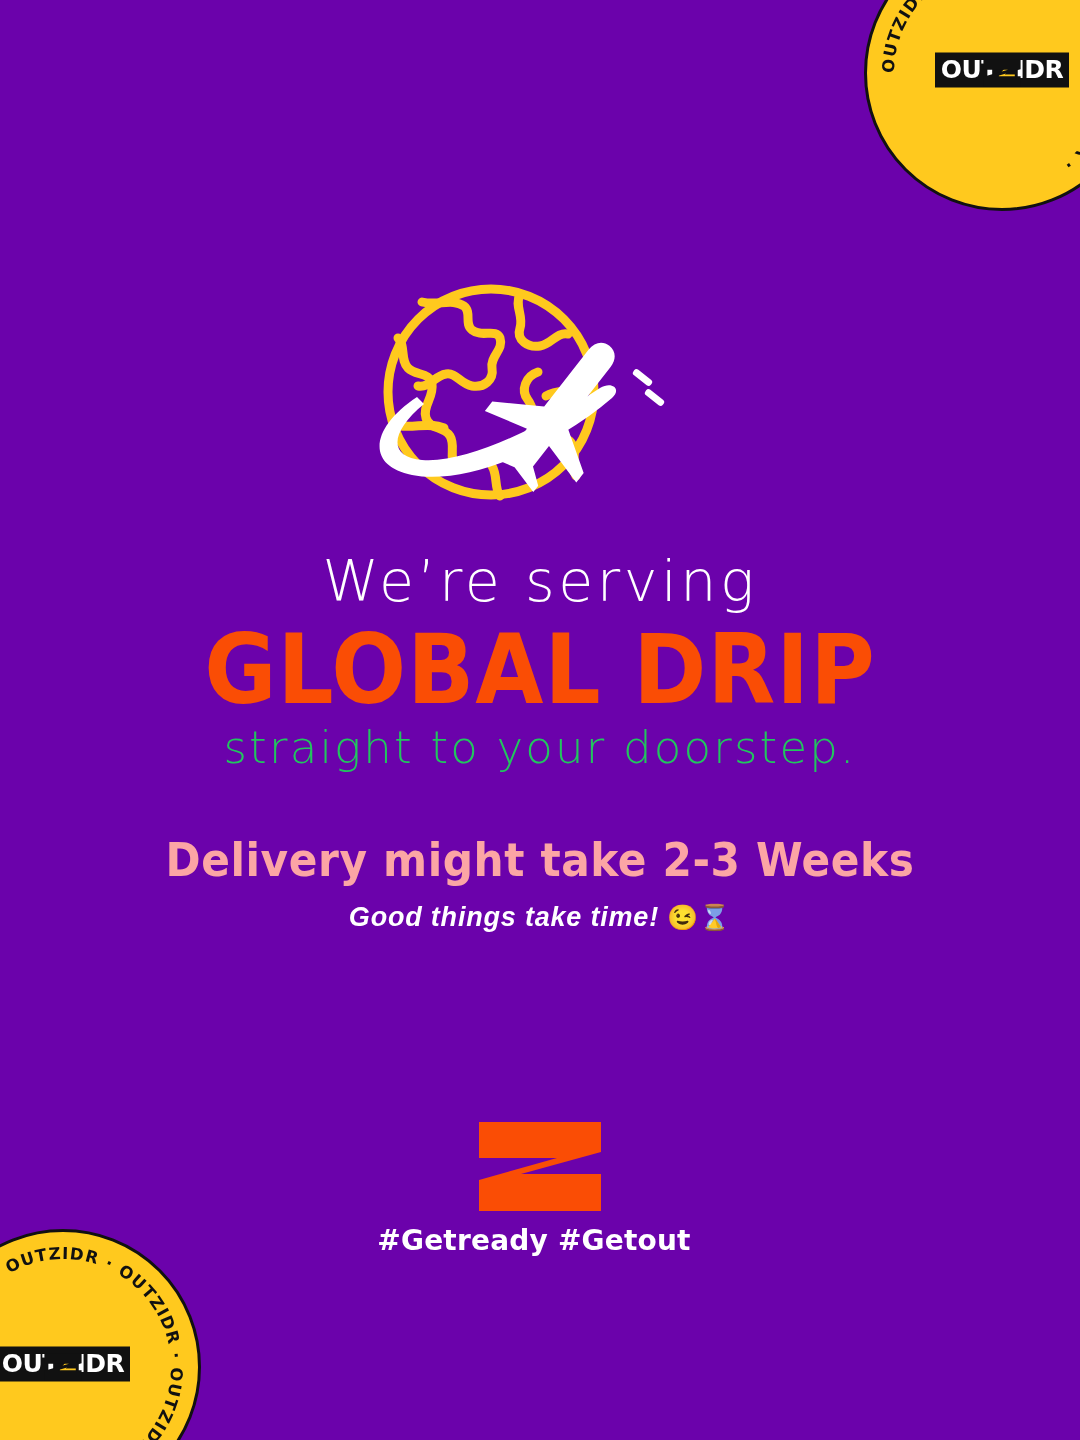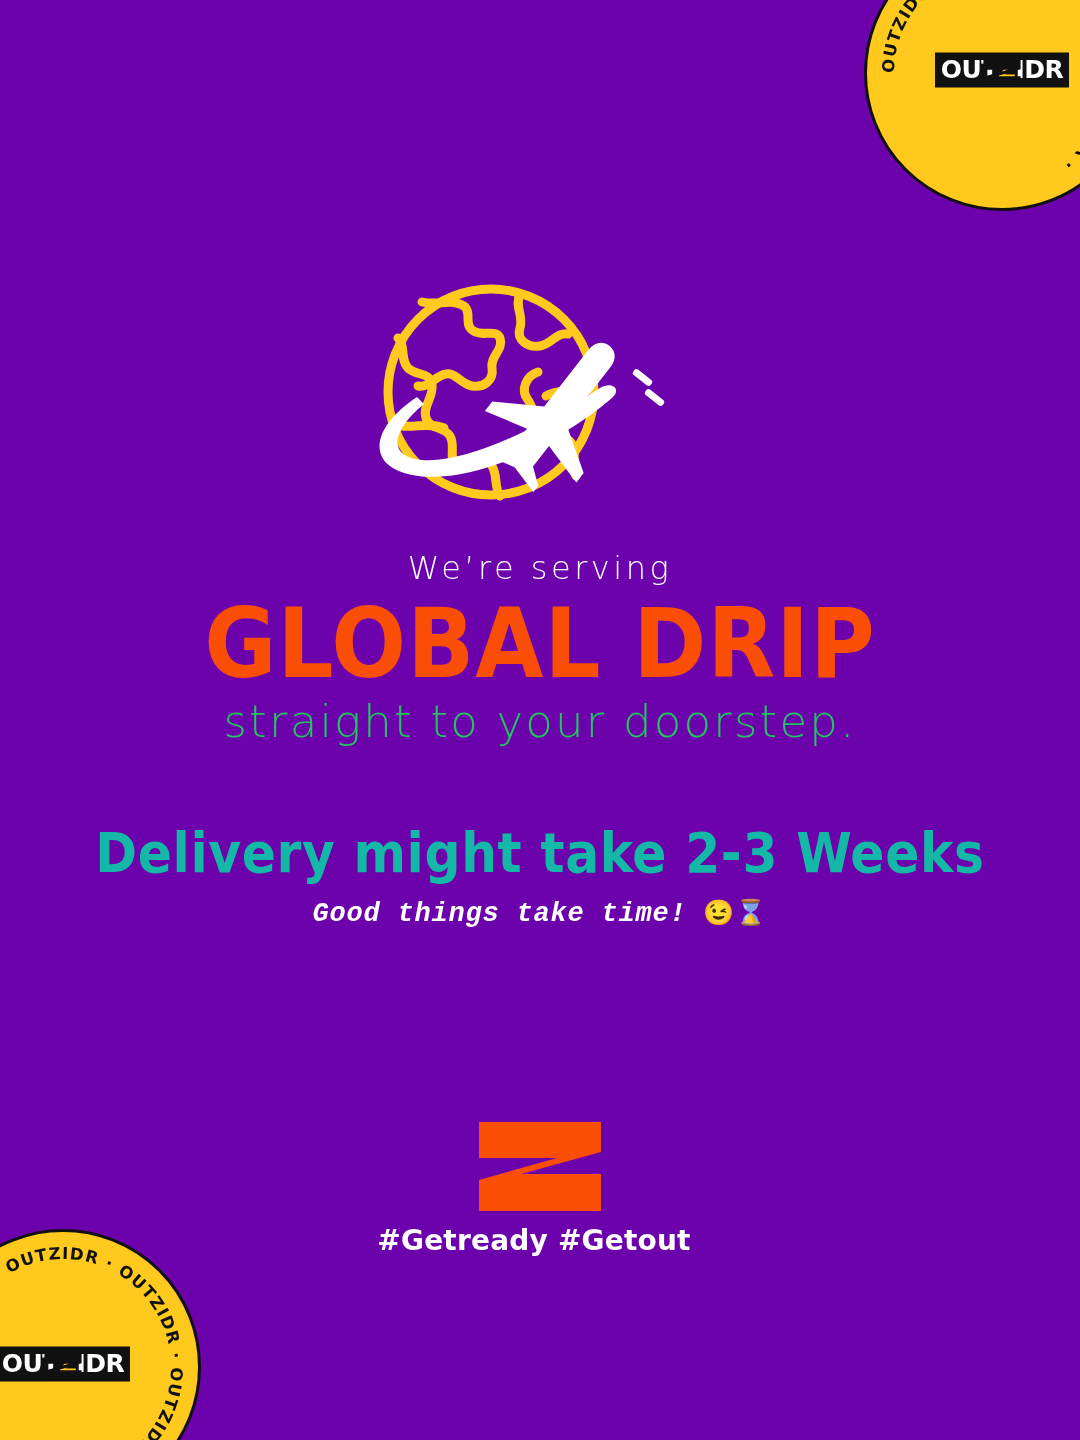--- a/index.html
+++ b/index.html
@@ -94,21 +94,21 @@
     position: absolute;
     left: 0;
     right: 0;
     top: 552px;
     text-align: center;
   }
   .kicker {
     color: #ffffff;
     font-family: "DejaVu Sans", sans-serif;
     font-weight: 300;
-    font-size: 32px;
+    font-size: 57px;
     letter-spacing: 3.5px;
     line-height: 1.05;
     margin: 0;
   }
   .headline {
     color: #FA4D05;
     font-family: "DejaVu Sans Condensed", "Liberation Sans Narrow", "Liberation Sans", sans-serif;
     font-weight: 900;
     font-size: 96px;
     letter-spacing: 1px;
@@ -127,31 +127,31 @@
   }
 
   .delivery {
     position: absolute;
     left: 0;
     right: 0;
     top: 818px;
     text-align: center;
   }
   .delivery-main {
-    color: #14b8a6;
+    color: #fca5a5;
     font-family: "DejaVu Sans Condensed", "Liberation Sans Narrow", "Liberation Sans", sans-serif;
     font-weight: bold;
-    font-size: 56px;
+    font-size: 47px;
     letter-spacing: 0.6px;
     line-height: 1.1;
-    margin: 4px;
+    margin: 16px;
   }
   .delivery-sub {
     color: #ffffff;
-    font-family: Liberation Mono, monospace;
+    font-family: Liberation Sans, sans-serif;
     font-style: italic;
     font-weight: bold;
     font-size: 27px;
     letter-spacing: 0.8px;
     margin: 14px 0 0 0;
     text-align: center;
   }
   .delivery-sub .emoji {
     font-style: normal;
     font-size: 25px;

